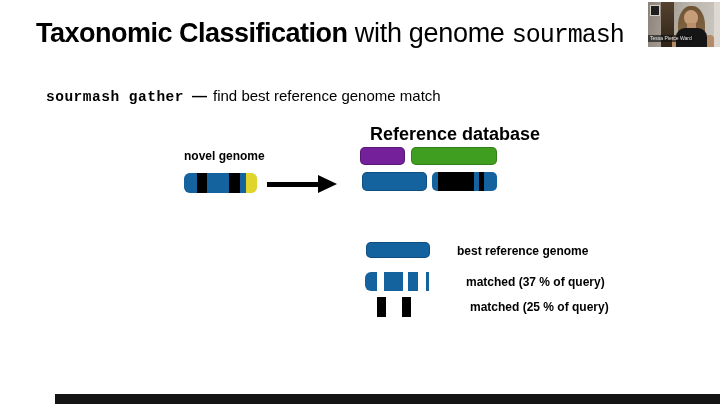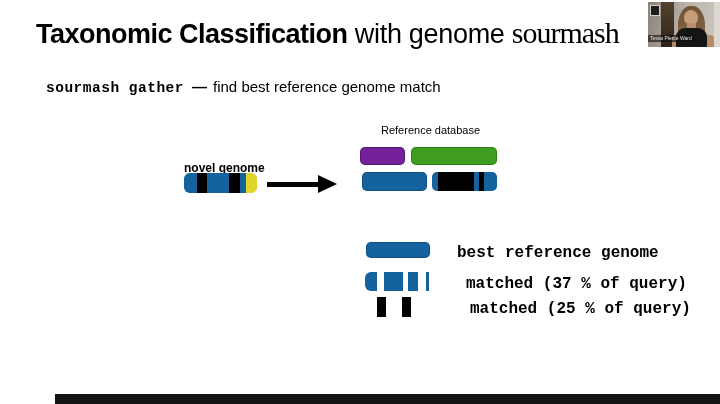--- a/index.html
+++ b/index.html
@@ -4,30 +4,30 @@
 <style>
   html,body{margin:0;padding:0;background:#fff;}
   #stage{
     position:relative;width:720px;height:404px;background:#fff;overflow:hidden;
     font-family:"Liberation Sans",sans-serif;color:#000;
   }
   
   .title{position:absolute;left:36px;top:18px;font-size:27px;line-height:30px;white-space:nowrap;}
   .title .t-bold{font-weight:bold;letter-spacing:-.5px;}
   .title .t-reg{font-weight:normal;letter-spacing:-.3px;}
-  .title .t-code{font-family:Liberation Serif, serif;font-size:30px;letter-spacing:-1px;margin-top:35px;}
+  .title .t-code{font-family:Liberation Mono, monospace;font-size:25px;letter-spacing:-1px;margin-top:35px;}
   
-  .subtitle{position:absolute;left:46px;top:78px;font-size:15px;white-space:nowrap;}
+  .subtitle{position:absolute;left:46px;top:87px;font-size:15px;white-space:nowrap;}
   .subtitle .s-cmd{font-family:"Liberation Mono","DejaVu Sans Mono",monospace;font-weight:bold;font-size:14.5px;letter-spacing:.5px;}
   .subtitle .s-dash{font-weight:bold;padding:0 6px 0 8px;}
   
   .lbl{position:absolute;white-space:nowrap;}
-  .lbl-novel{left:184px;top:149px;font-size:12px;font-weight:bold;margin-top:12px;}
-  .lbl-refdb{left:381px;top:124px;font-size:11px;}
-  .leg-lbl{font-size:16px;font-weight:bold;font-family:Liberation Mono, monospace;}
+  .lbl-novel{left:184px;top:149px;font-size:12px;font-weight:bold;}
+  .lbl-refdb{left:370px;top:124px;font-size:18px;font-weight:bold;}
+  .leg-lbl{font-size:12px;font-weight:bold;}
   .leg-lbl-1{left:457px;top:244px;}
   .leg-lbl-2{left:466px;top:275px;}
   .leg-lbl-3{left:470px;top:300px;}
   
   .bar{position:absolute;display:flex;overflow:hidden;border-radius:6px;}
   .seg{height:100%;}
   .seg-blue{background:var(--genome-blue,#15639e);}
   .seg-black{background:var(--match-black,#000);}
   .seg-yellow{background:var(--novel-yellow,#e0d52c);}
   .bar-novel{left:184px;top:173px;width:73px;height:20px;box-shadow:0 0 0 1px rgba(0,40,70,.25) inset;}

